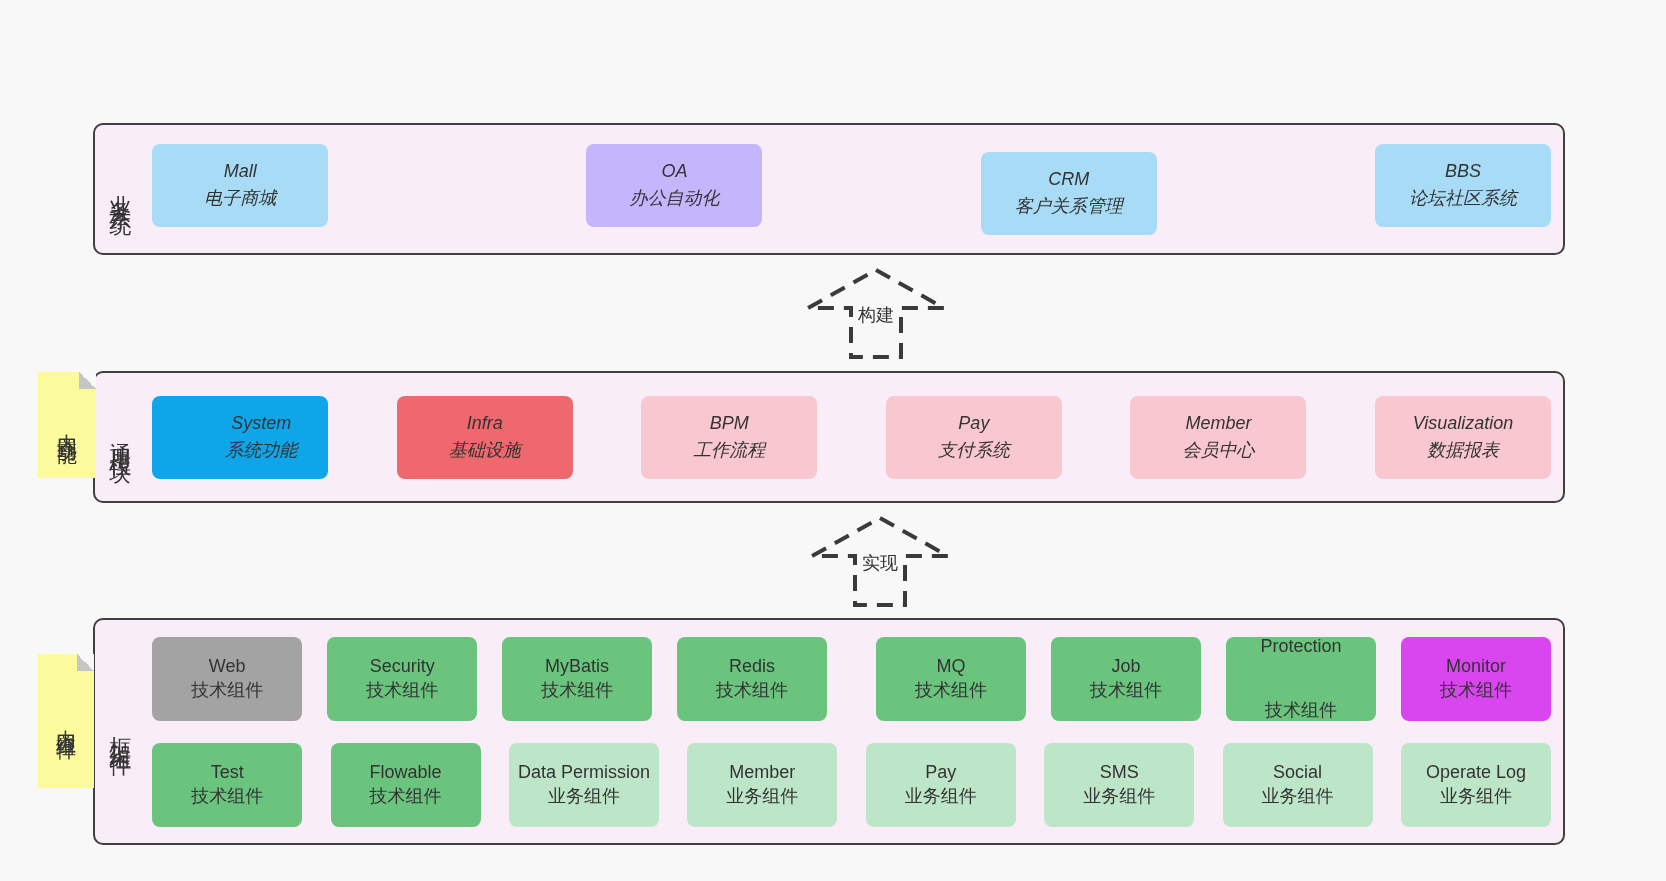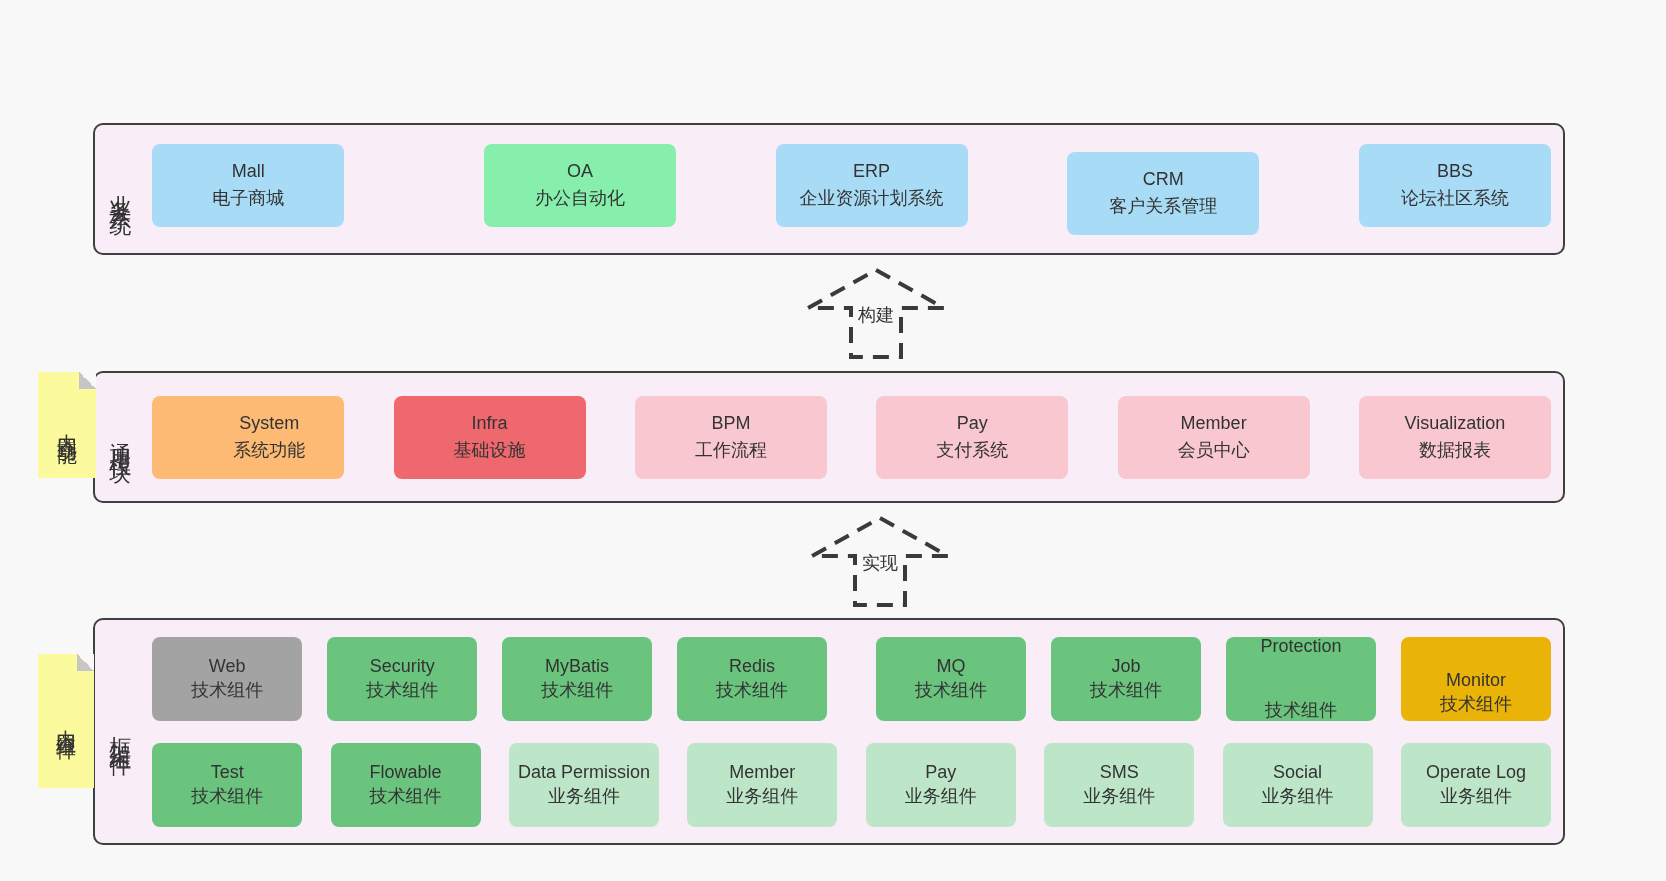--- a/index.html
+++ b/index.html
@@ -25,21 +25,21 @@
     flex:0 0 auto;line-height:1.1;user-select:none;
   }
   .rows{flex:1;display:flex;flex-direction:column;gap:22px;margin-left:20px;}
   .box-row{display:flex;justify-content:space-between;}
 
   .box{
     box-sizing:border-box;border-radius:8px;
     display:flex;flex-direction:column;align-items:center;justify-content:center;
     text-align:center;padding:4px 6px;color:var(--text);
   }
-  .cols-6 .box{width:192px;height:83px;font-size:18px;line-height:1.5;}
+  .cols-6 .box{width:176px;height:83px;font-size:18px;line-height:1.5;font-style:italic;}
   .cols-8 .box{width:150px;height:84px;font-size:18px;line-height:1.32;}
 
   .note{
     position:absolute;background:var(--note-bg);
     display:flex;align-items:center;justify-content:center;
   }
   .note-1{left:38px;top:372px;width:58px;height:106px;}
   .note-2{left:38px;top:654px;width:56px;height:134px;}
   .note::after{
     content:"";position:absolute;top:0;right:0;width:17px;height:17px;
@@ -66,27 +66,23 @@
 <div class="page">
 
   <section class="band band-0">
     <div class="vlabel">业务系统</div>
     <div class="rows">
         <div class="box-row cols-6">
           <div class="box" style="background: rgb(168, 219, 245);">
             <div>Mall</div>
             <div>电子商城</div>
           </div>
-          <div class="box" style="background: #86efac; margin-left: 40px;">
+          <div class="box" style="background: #c4b5fd; margin-left: 40px;">
             <div>OA</div>
             <div>办公自动化</div>
-          </div>
-          <div class="box" style="background: rgb(168, 219, 245);">
-            <div>ERP</div>
-            <div>企业资源计划系统</div>
           </div>
           <div class="box" style="background: rgb(168, 219, 245); margin-top: 8px;">
             <div>CRM</div>
             <div>客户关系管理</div>
           </div>
           <div class="box" style="background: rgb(168, 219, 245);">
             <div>BBS</div>
             <div>论坛社区系统</div>
           </div>
         </div>
@@ -97,21 +93,21 @@
     <svg viewBox="0 0 140 94">
       <polygon class="arrow-shape" points="70,4 138,42 95,42 95,91 45,91 45,42 2,42" fill="none" stroke="#3a3a3a" stroke-width="4" stroke-dasharray="16 10" stroke-linejoin="miter"></polygon>
     </svg>
     <div class="arrow-label">构建</div>
   </div>
 
   <section class="band band-1">
     <div class="vlabel">通用模块</div>
     <div class="rows">
         <div class="box-row cols-6">
-          <div class="box" style="background: #fdba74; padding-left: 48px;">
+          <div class="box" style="background: #0ea5e9; padding-left: 48px;">
             <div>System</div>
             <div>系统功能</div>
           </div>
           <div class="box" style="background: rgb(238, 104, 109);">
             <div>Infra</div>
             <div>基础设施</div>
           </div>
           <div class="box" style="background: rgb(249, 199, 208);">
             <div>BPM</div>
             <div>工作流程</div>
@@ -168,21 +164,21 @@
             <div>技术组件</div>
           </div>
           <div class="box" style="background: rgb(106, 196, 125);">
             <div>Job</div>
             <div>技术组件</div>
           </div>
           <div class="box" style="background: rgb(106, 196, 125); gap: 40px;">
             <div>Protection</div>
             <div>技术组件</div>
           </div>
-          <div class="box" style="background: #eab308; justify-content: flex-end;">
+          <div class="box" style="background: #d946ef;">
             <div>Monitor</div>
             <div>技术组件</div>
           </div>
         </div>
         <div class="box-row cols-8">
           <div class="box" style="background: rgb(106, 196, 125);">
             <div>Test</div>
             <div>技术组件</div>
           </div>
           <div class="box" style="background: rgb(106, 196, 125);">

